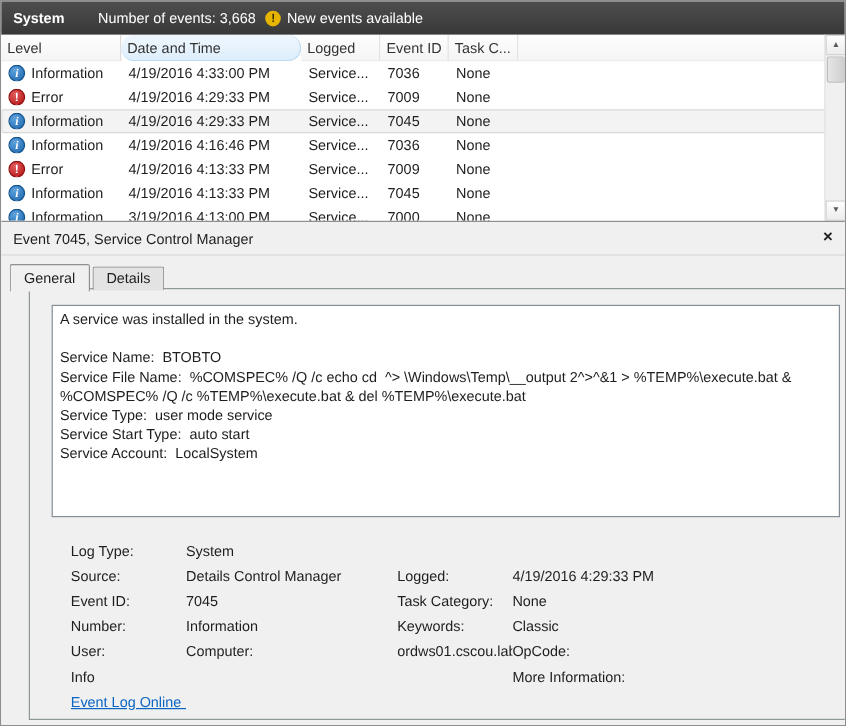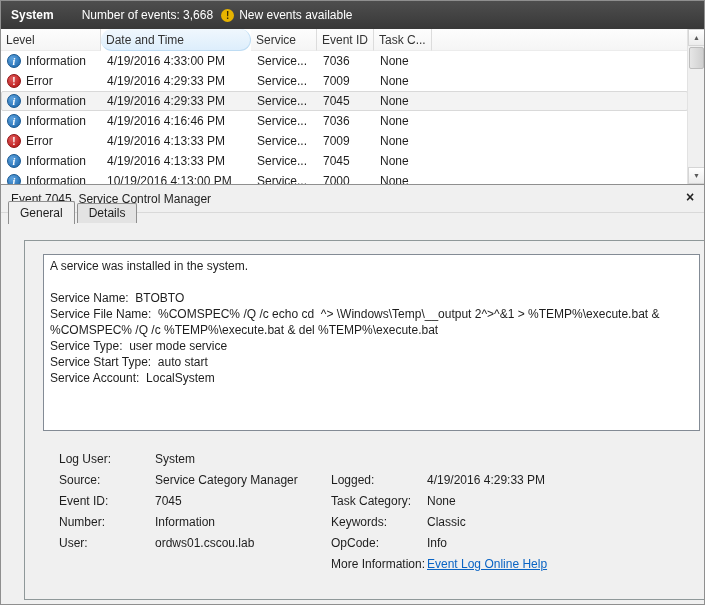--- a/index.html
+++ b/index.html
@@ -61,21 +61,21 @@
 
   
   .detail { position:absolute; top:183px; left:0; width:705px; height:422px;
             background:#f0f0f0; border-top:1px solid #8f8f8f; }
   .dtitle { position:absolute; top:7px; left:10px; color:#1e1e1e; }
   .dclose { position:absolute; top:3px; right:7px; width:18px; height:18px;
             text-align:center; font-size:14px; font-weight:bold; color:#222; line-height:18px; cursor:pointer; }
   .dclose::before { content:"\00D7"; }
   .dsep { position:absolute; top:27px; left:0; width:100%; border-top:1px solid #d9d9d9; }
 
-  .tabs { position:absolute; top:16px; left:7px; display:flex; align-items:flex-end; z-index:2;justify-content:flex-end; }
+  .tabs { position:absolute; top:35px; left:7px; display:flex; align-items:flex-end; z-index:2;justify-content:flex-end; }
   .tab { border:1px solid #8f8f8f; border-bottom:none; border-radius:2px 2px 0 0;
          padding:0 11px; white-space:nowrap; }
   .tab.active { height:23px; line-height:22px; background:#f0f0f0; margin-bottom:-1px; }
   .tab.inactive { height:20px; line-height:19px; background:#e3e3e3; margin-left:2px; }
 
   .tpanel { position:absolute; top:55px; left:23px; width:693px; height:360px;
             border:1px solid #8f9899; background:#f0f0f0; }
 
   .msgbox { position:absolute; top:13px; left:18px; width:657px; height:177px;
             background:#fff; border:1px solid #838b95; padding:3px 6px;
@@ -95,21 +95,21 @@
     <span class="hdr-title">System</span>
     <span class="hdr-count">Number of events: 3,668</span>
     <span class="alert-icon"></span>
     <span class="hdr-new">New events available</span>
   </div>
 
   <div class="list">
     <div class="cols">
       <div class="col c-level">Level</div>
       <div class="col c-date sorted">Date and Time</div>
-      <div class="col c-source">Service</div>
+      <div class="col c-source">Logged</div>
       <div class="col c-eventid">Event ID</div>
       <div class="col c-task">Task C...</div>
       <div class="col c-fill"></div>
     </div>
 
     <div class="row">
       <div class="cell level">
           <span class="lvlicon" data-kind="information"></span>
           <span>Information</span>
         </div>
@@ -172,21 +172,21 @@
       <div class="cell source">Service...</div>
       <div class="cell eventid">7045</div>
       <div class="cell task">None</div>
     </div>
 
     <div class="row">
       <div class="cell level">
           <span class="lvlicon" data-kind="information"></span>
           <span>Information</span>
         </div>
-      <div class="cell date">10/19/2016 4:13:00 PM</div>
+      <div class="cell date">3/19/2016 4:13:00 PM</div>
       <div class="cell source">Service...</div>
       <div class="cell eventid">7000</div>
       <div class="cell task">None</div>
     </div>
   </div>
 
   <div class="vscroll">
     <div class="sbtn up"></div>
     <div class="sthumb"></div>
     <div class="sbtn down"></div>
@@ -205,41 +205,42 @@
     <div class="tpanel">
       <div class="msgbox">A service was installed in the system.
 
 Service Name:  BTOBTO
 Service File Name:  %COMSPEC% /Q /c echo cd  ^&gt; \Windows\Temp\__output 2^&gt;^&amp;1 &gt; %TEMP%\execute.bat &amp; %COMSPEC% /Q /c %TEMP%\execute.bat &amp; del %TEMP%\execute.bat
 Service Type:  user mode service
 Service Start Type:  auto start
 Service Account:  LocalSystem</div>
 
       <div class="fields">
-        <span class="flabel">Log User:</span>
+        <span class="flabel">Log Type:</span>
         <span class="fvalue">System</span>
         <span class="flabel"></span>
         <span class="fvalue"></span>
 
         <span class="flabel">Source:</span>
-        <span class="fvalue">Service Category Manager</span>
+        <span class="fvalue">Details Control Manager</span>
         <span class="flabel">Logged:</span>
         <span class="fvalue">4/19/2016 4:29:33 PM</span>
 
         <span class="flabel">Event ID:</span>
         <span class="fvalue">7045</span>
         <span class="flabel">Task Category:</span>
         <span class="fvalue">None</span>
 
         <span class="flabel">Number:</span>
         <span class="fvalue">Information</span>
         <span class="flabel">Keywords:</span>
         <span class="fvalue">Classic</span>
 
         <span class="flabel">User:</span>
+        <span class="flabel">Computer:</span>
         <span class="fvalue">ordws01.cscou.lab</span>
 
         <span class="flabel">OpCode:</span>
         <span class="fvalue">Info</span>
         <span class="flabel"></span>
         <span class="fvalue"></span>
 
         <span class="flabel">More Information:</span>
         <span class="fvalue"><a class="flink">Event Log Online Help</a></span>
         <span class="flabel"></span>

